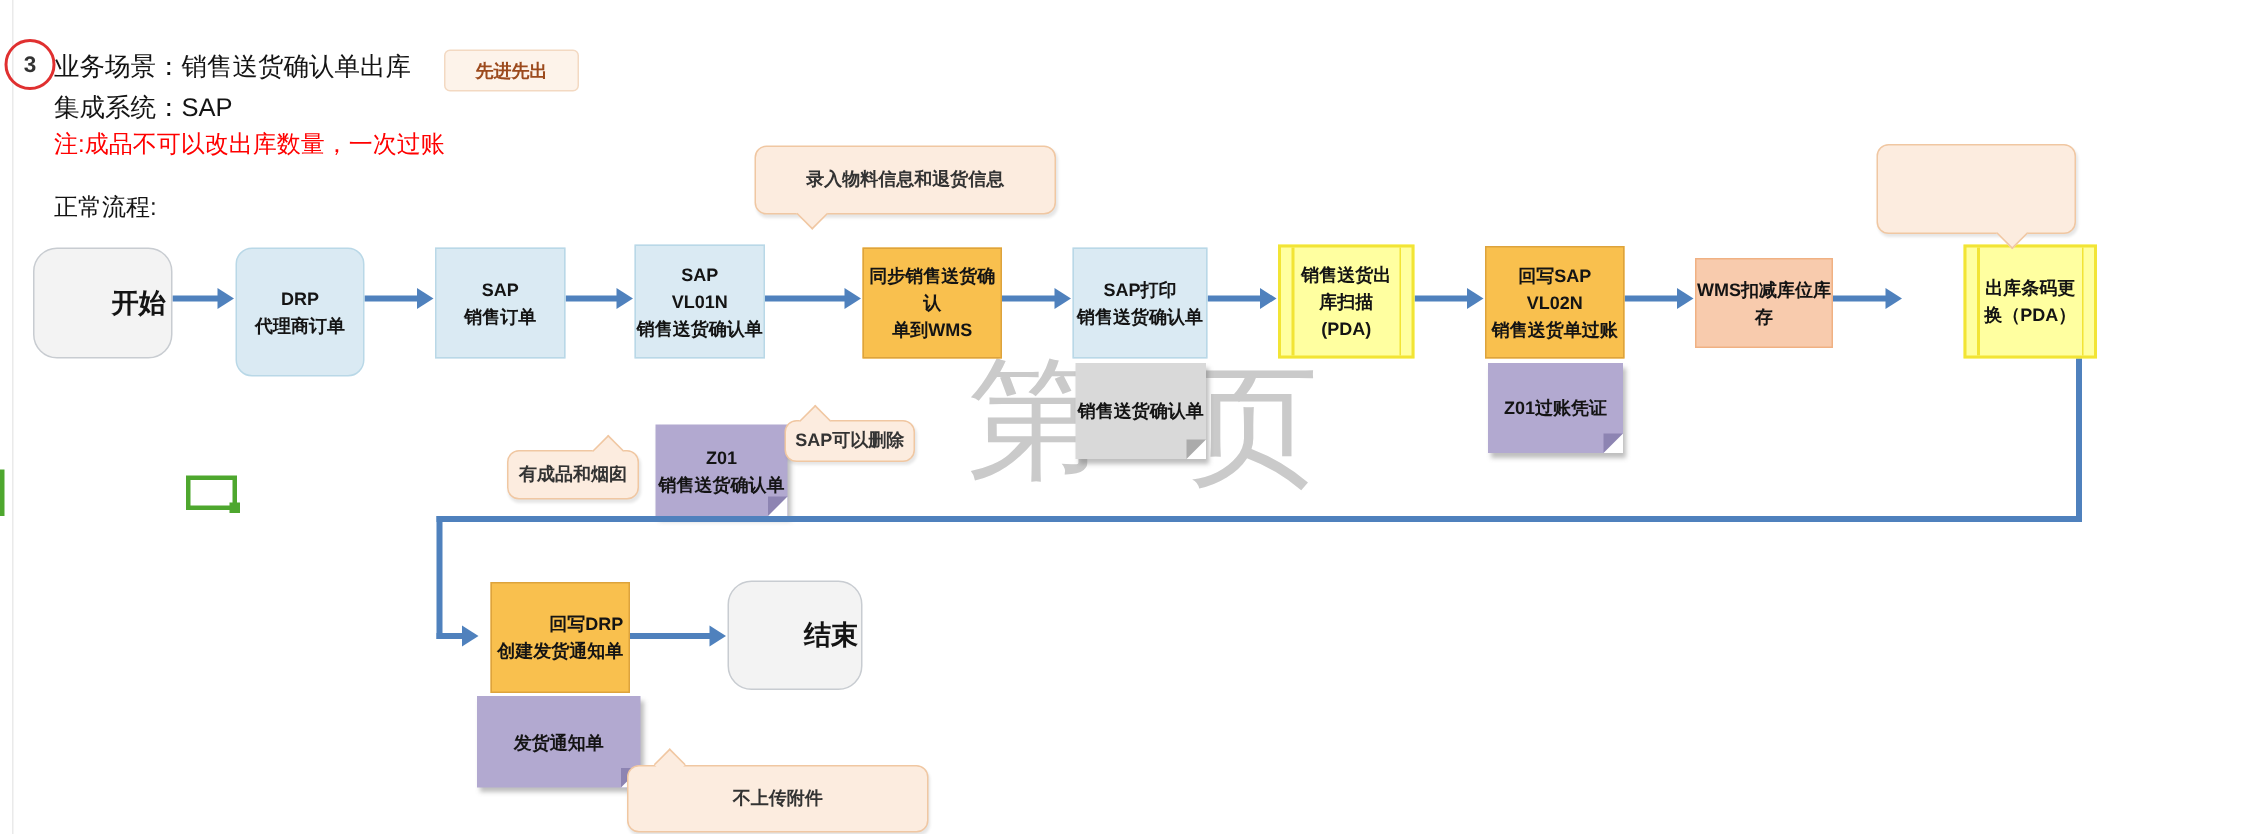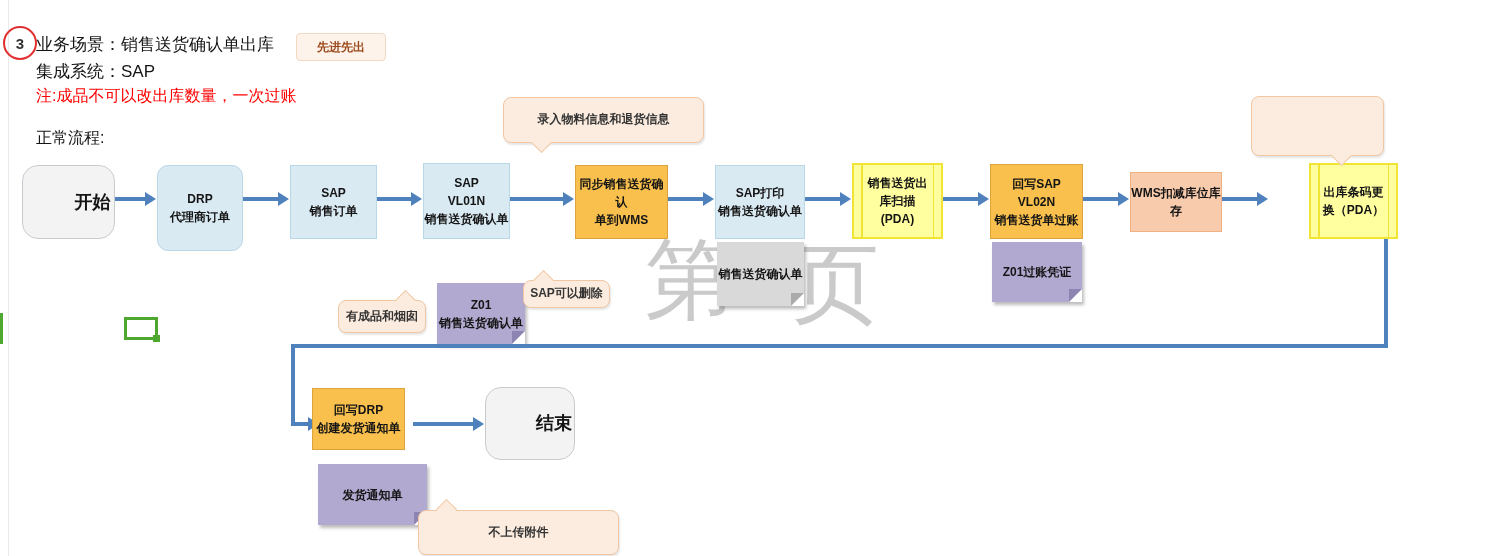--- a/index.html
+++ b/index.html
@@ -166,21 +166,21 @@
   </div>
   <div class="box salmon" style="left:1130px;top:172px;width:92px;height:60px;">
     <span class="lbl">WMS扣减库位库
 存</span>
   </div>
   <div class="box yellow" style="left:1269px;top:163px;width:89px;height:76px;margin-left:40px;">
     <span class="lbl">出库条码更
 换（PDA）</span>
   </div>
 
-  <div class="box orange" style="left:312px;top:388px;width:93px;height:62px;">
+  <div class="box orange" style="left:327px;top:388px;width:93px;height:74px;text-align:right;">
     <span class="lbl">回写DRP
 创建发货通知单</span>
   </div>
   <div class="box terminator" style="left:485px;top:387px;width:90px;height:73px;">
     <span class="lbl">结束</span>
   </div>
 
   <div class="note purple" style="left:437px;top:243px;width:88px;height:61px;margin-top:40px;">
     <span class="lbl">Z01
 销售送货确认单</span>

